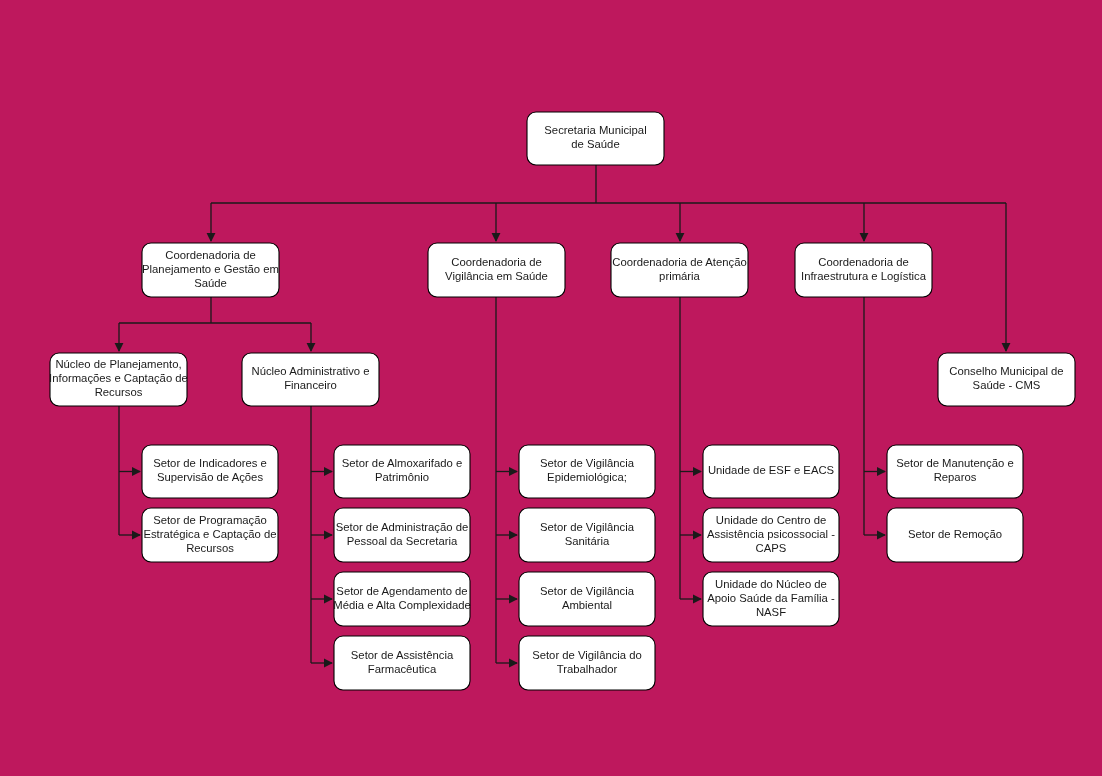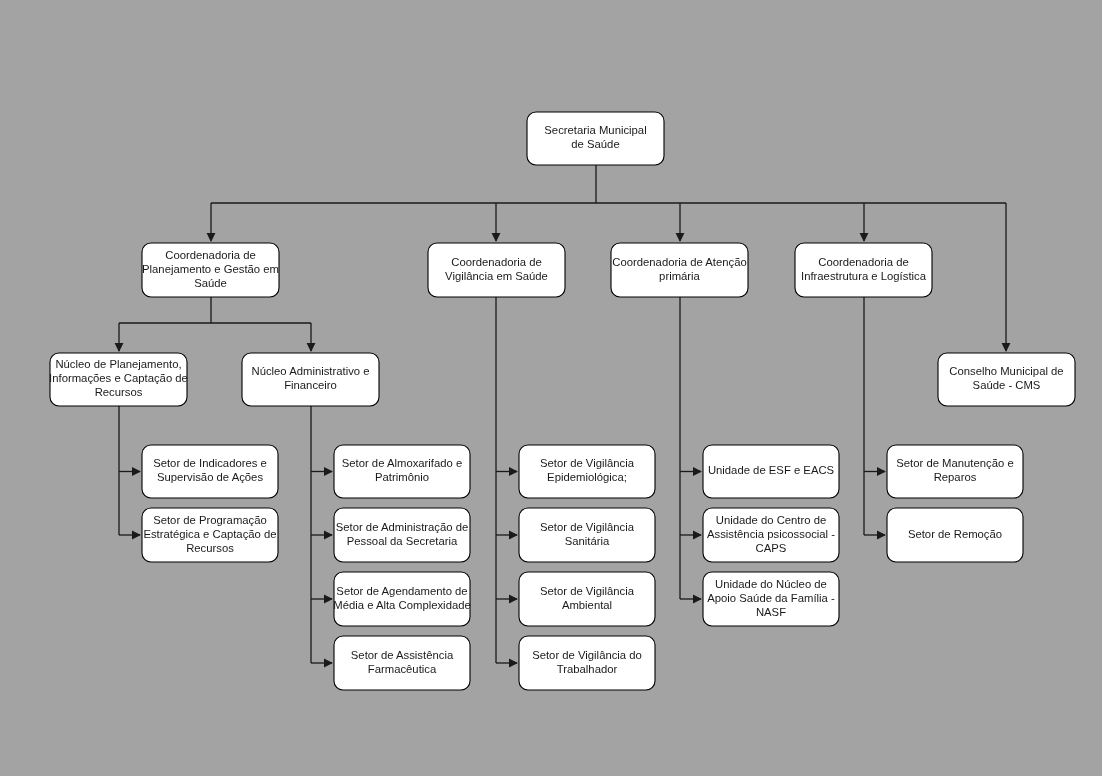--- a/index.html
+++ b/index.html
@@ -11,21 +11,21 @@
   body {
     font-family: "Liberation Sans", sans-serif;
     width: 1102px;
     height: 776px;
     overflow: hidden;
   }
   #chart-root {
     position: relative;
     width: 1102px;
     height: 776px;
-    background: #a3a3a3;
+    background: #be185d;
   }
   #org-svg {
     position: absolute;
     top: 0;
     left: 0;
     width: 1102px;
     height: 776px;
     display: block;
   }
   .node-rect {

